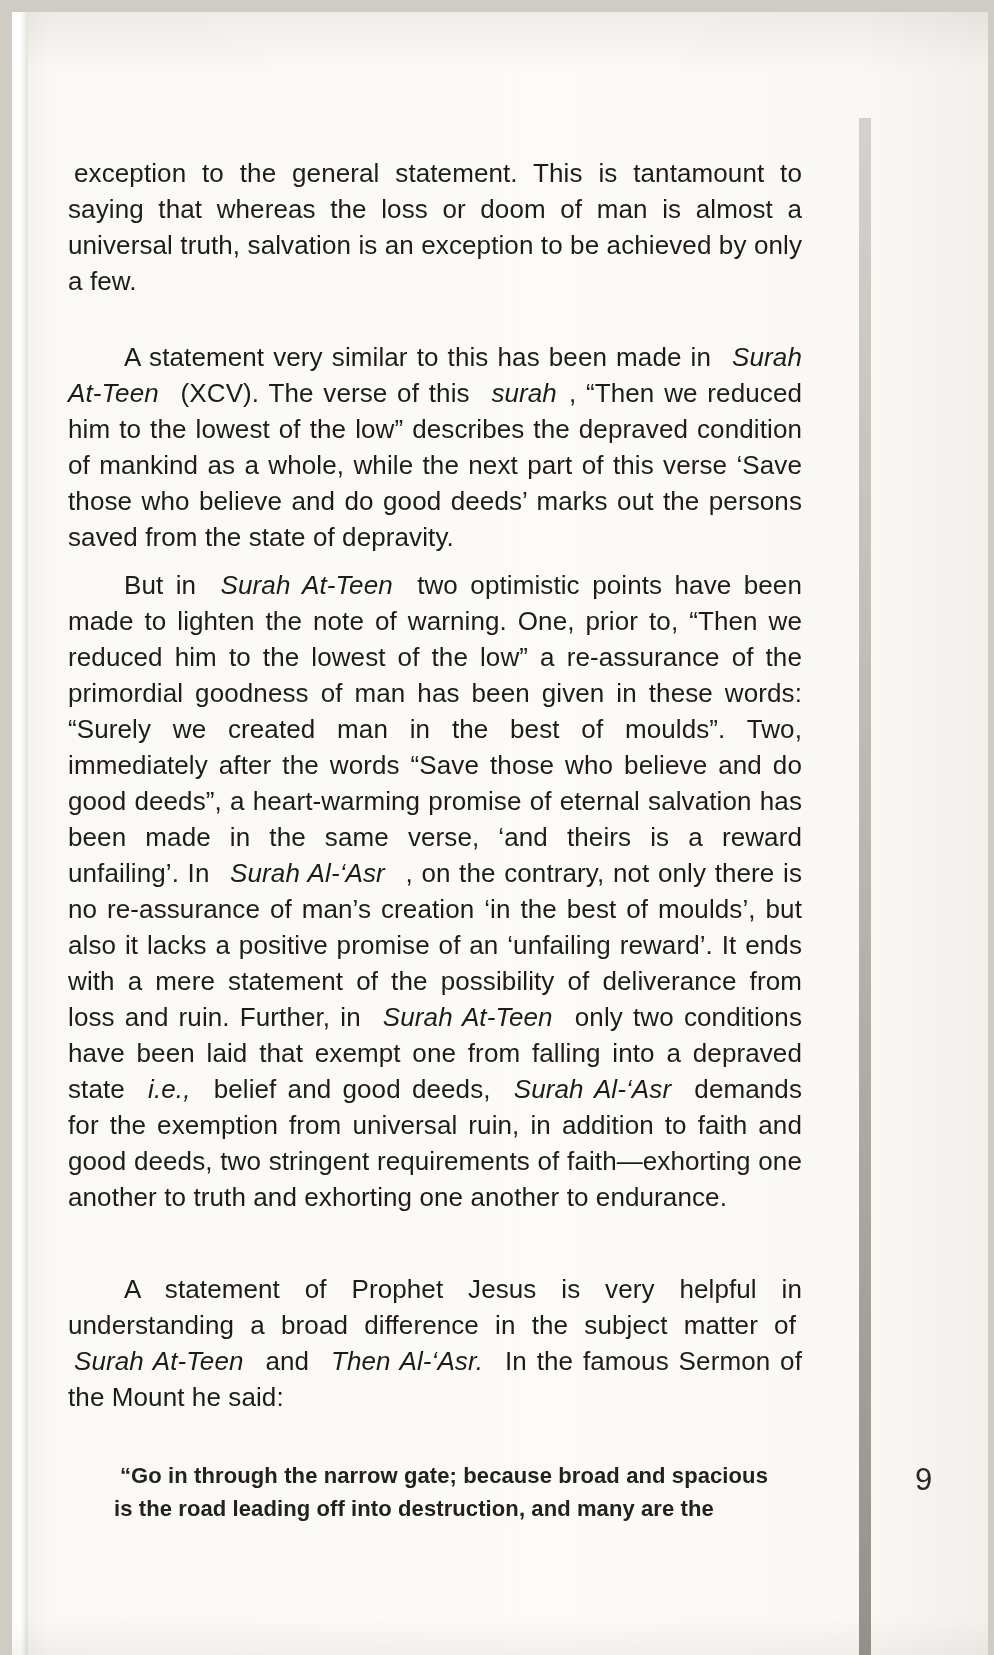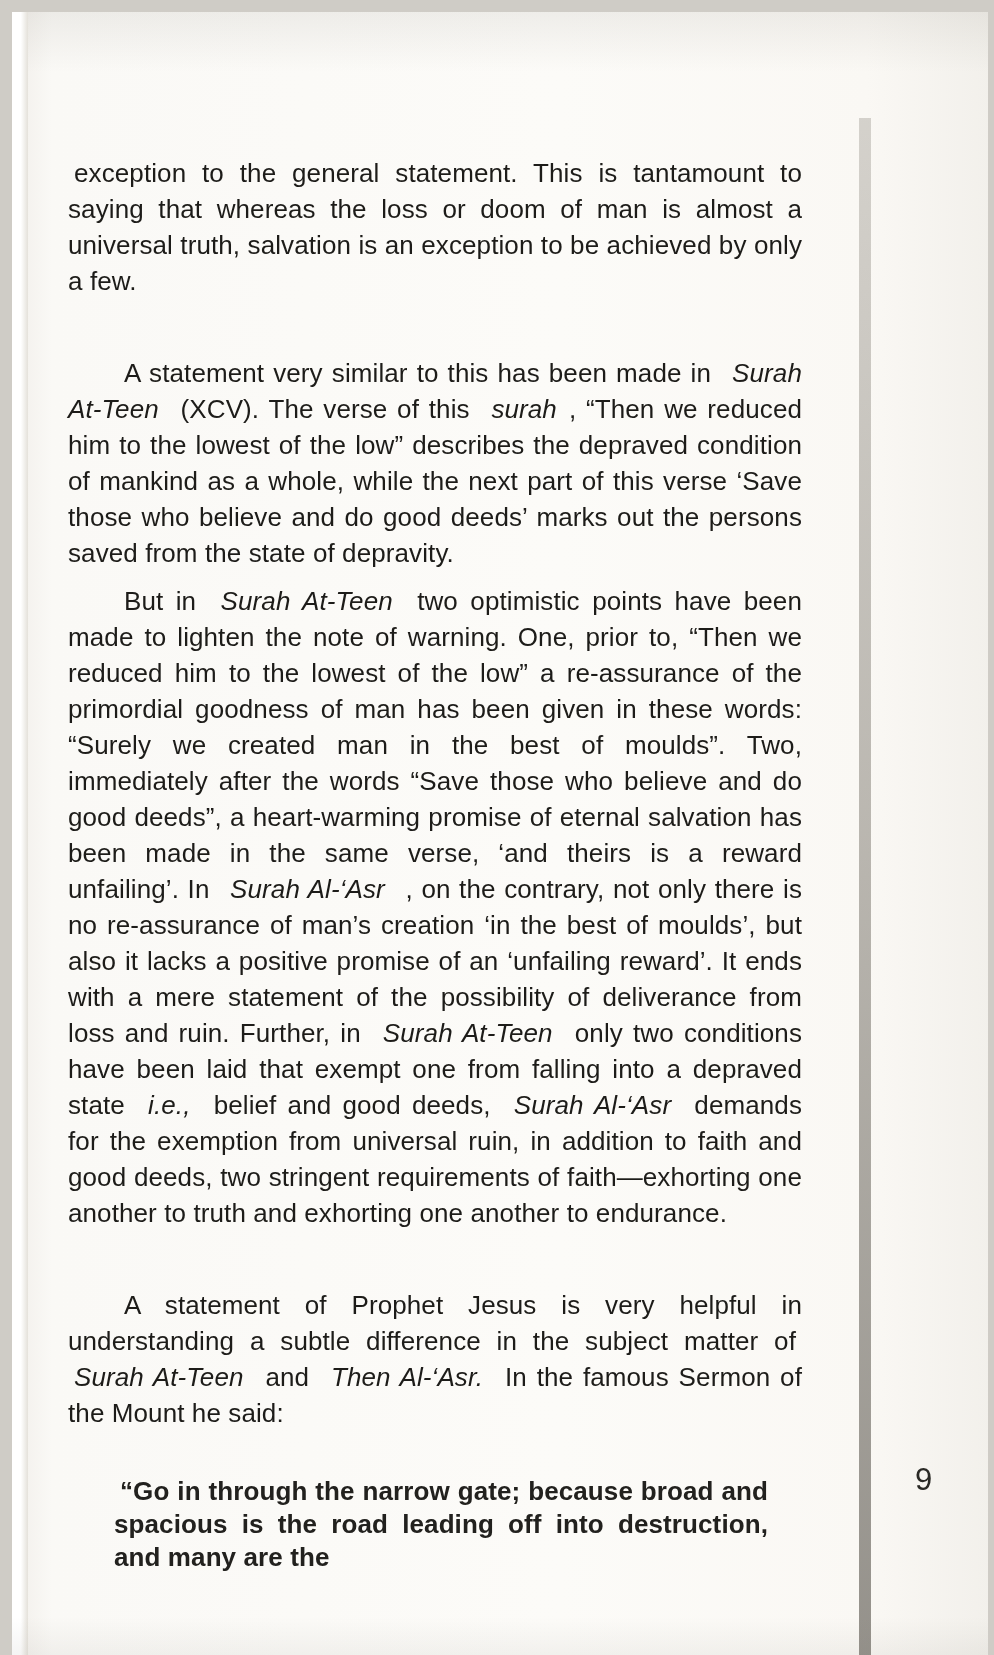--- a/index.html
+++ b/index.html
@@ -59,30 +59,30 @@
     width: 758px;
     color: #1d1c19;
     font-size: 26px;
     line-height: 36px;
     text-align: justify;
     letter-spacing: 0.1px;
   }
 
   .para { text-align: justify; }
   .para.indent { text-indent: 50px; }
-  .gap-sm { margin-top: 44px; }
+  .gap-sm { margin-top: 28px; }
   .gap-lg { margin-top: 44px; }
 
   .it { font-style: italic; }
 
   .quote {
     margin-top: 32px;
     padding-left: 52px;
     padding-right: 40px;
-    font-size: 26px;
+    font-size: 22px;
     line-height: 33px;
     font-weight: bold;
     color: #22211e;
     text-align: justify;
   }
 
   .page-number {
     position: absolute;
     left: 897px;
     top: 1444px;
@@ -97,21 +97,21 @@
 
   <div class="left-edge"></div>
 
   <div class="text-block">
     <p class="para"><span>exception to the general statement. This is tantamount to saying that whereas the loss or doom of man is almost a universal truth, salvation is an exception to be achieved by only a few.</span></p>
 
     <p class="para indent gap-sm"><span>A statement very similar to this has been made in </span><span class="it">Surah At-Teen</span><span> (XCV). The verse of this </span><span class="it">surah</span><span>, “Then we reduced him to the lowest of the low” describes the depraved condition of mankind as a whole, while the next part of this verse ‘Save those who believe and do good deeds’ marks out the persons saved from the state of depravity.</span></p>
 
     <p class="para indent"><span>But in </span><span class="it">Surah At-Teen</span><span> two optimistic points have been made to lighten the note of warning. One, prior to, “Then we reduced him to the lowest of the low” a re-assurance of the primordial goodness of man has been given in these words: “Surely we created man in the best of moulds”. Two, immediately after the words “Save those who believe and do good deeds”, a heart-warming promise of eternal salvation has been made in the same verse, ‘and theirs is a reward unfailing’. In </span><span class="it">Surah Al-‘Asr</span><span> , on the contrary, not only there is no re-assurance of man’s creation ‘in the best of moulds’, but also it lacks a positive promise of an ‘unfailing reward’. It ends with a mere statement of the possibility of deliverance from loss and ruin. Further, in </span><span class="it">Surah At-Teen</span><span> only two conditions have been laid that exempt one from falling into a depraved state </span><span class="it">i.e.,</span><span> belief and good deeds, </span><span class="it">Surah Al-‘Asr</span><span> demands for the exemption from universal ruin, in addition to faith and good deeds, two stringent requirements of faith—exhorting one another to truth and exhorting one another to endurance.</span></p>
 
-    <p class="para indent gap-lg"><span>A statement of Prophet Jesus is very helpful in understanding a subtle difference in the subject matter of </span><span class="it">Surah At-Teen</span><span> and </span><span class="it">Then Al-‘Asr.</span><span> In the famous Sermon of the Mount he said:</span></p>
+    <p class="para indent gap-lg"><span>A statement of Prophet Jesus is very helpful in understanding a broad difference in the subject matter of </span><span class="it">Surah At-Teen</span><span> and </span><span class="it">Then Al-‘Asr.</span><span> In the famous Sermon of the Mount he said:</span></p>
 
     <p class="quote"><span>“Go in through the narrow gate; because broad and spacious is the road leading off into destruction, and many are the</span></p>
   </div>
 
   <div class="page-number">9</div>
 
   <div class="edge-line"></div>
 
 </div>
 

